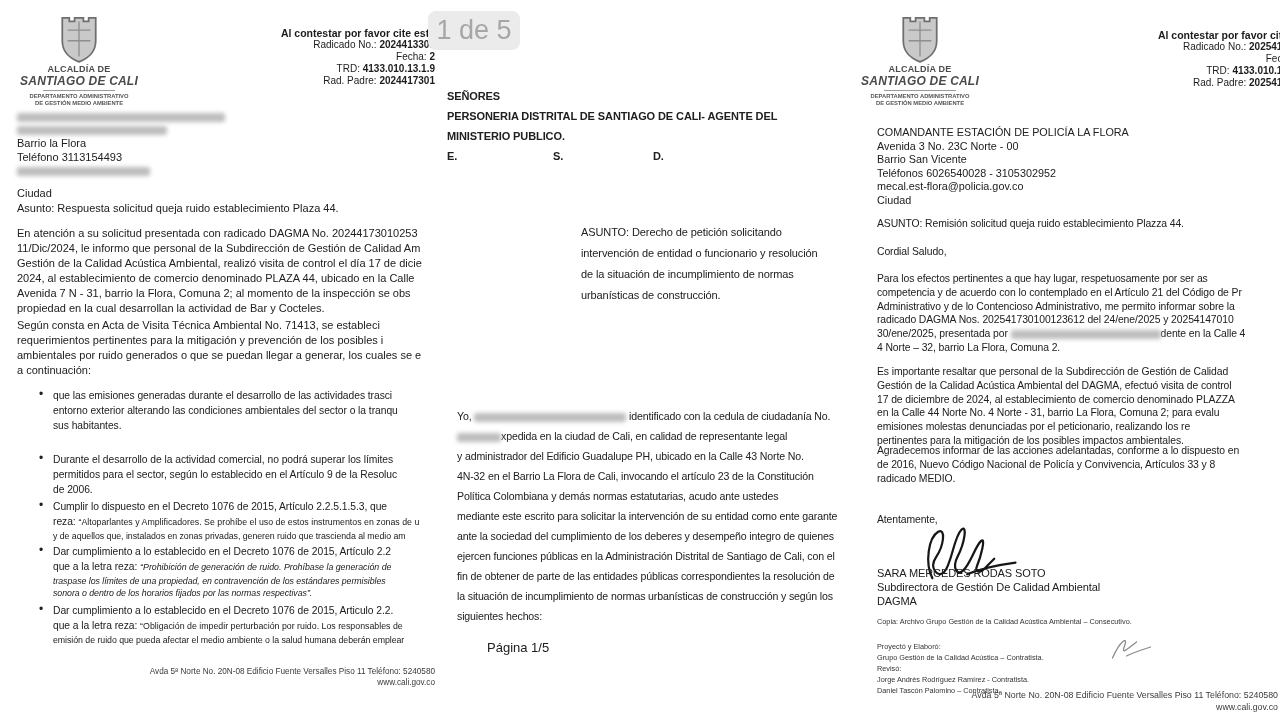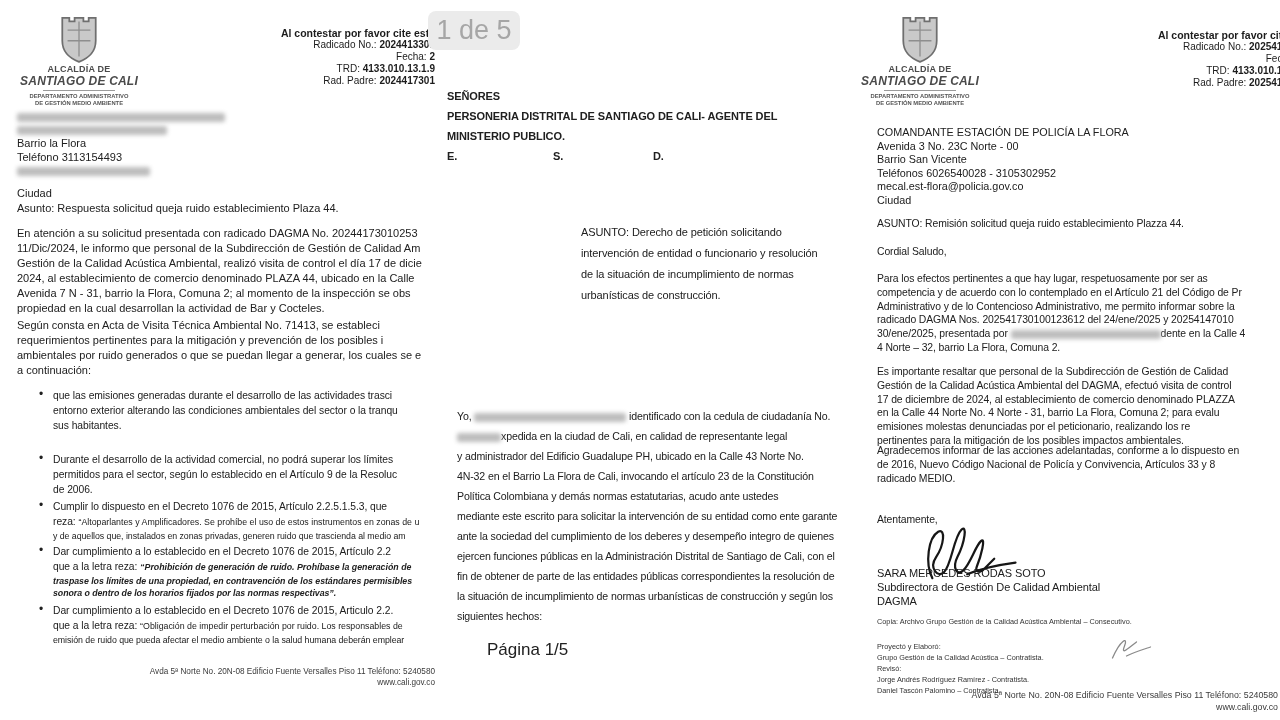--- a/index.html
+++ b/index.html
@@ -20,30 +20,30 @@
   .rad-val{font-weight:bold;}
   .barcode{height:13px;margin:0 0 2px auto;
      background:repeating-linear-gradient(90deg,#000 0 1.5px,#fff 1.5px 3px,#000 3px 5px,#fff 5px 6px,#000 6 6.8px,#fff 6.8px 9px);}
   .redact{display:inline-block;background:#bdbdbd;filter:blur(2px);border-radius:2px;height:9px;vertical-align:middle;}
   .recip{position:absolute;font-size:11px;line-height:13.5px;}
   .para{position:absolute;font-size:11px;line-height:15px;}
   .bullet{position:absolute;font-size:10.3px;line-height:15px;letter-spacing:-.05px;}
   .bullet .dot{position:absolute;left:-14px;top:-1px;font-size:12px;}
   .smalltxt{font-size:8.8px;letter-spacing:0;}
   .smallline{font-size:8.8px;line-height:12px;}
-  .ital{font-style:italic;font-weight:bold;}
+  .ital{font-style:italic;}
   .footer{position:absolute;text-align:right;color:#3a3a3a;}
   .footer .line{white-space:normal;}
   
   .doc-mid{left:440px;width:435px;}
   .senores{position:absolute;font-weight:bold;font-size:11px;line-height:20px;letter-spacing:-.1px;}
   .esd span{display:inline-block;}
   .asunto-mid{position:absolute;font-weight:normal;font-size:11px;line-height:21px;letter-spacing:-.1px;}
   .yo-para{position:absolute;font-size:10.6px;line-height:20px;letter-spacing:-.15px;}
-  .pagina{position:absolute;font-size:17px;padding-left:40px;}
+  .pagina{position:absolute;font-size:13px;padding-left:40px;}
   .badge{position:absolute;left:428px;top:11px;width:92px;height:39px;background:#ebebeb;border-radius:8px;
          color:#a6a6a6;font-size:27px;line-height:39px;text-align:center;z-index:5;}
   
   .doc-right{left:858px;width:430px;}
   .r-para{position:absolute;font-size:10.4px;line-height:13.8px;letter-spacing:-.1px;}
   .r-recip{position:absolute;font-size:10.8px;line-height:13.5px;}
   .sig{position:absolute;}
   .tiny{position:absolute;font-size:7.3px;line-height:11px;color:#333;}
   .proj-row{display:flex;flex-direction:column;}
   .proj-label{width:78px;}

